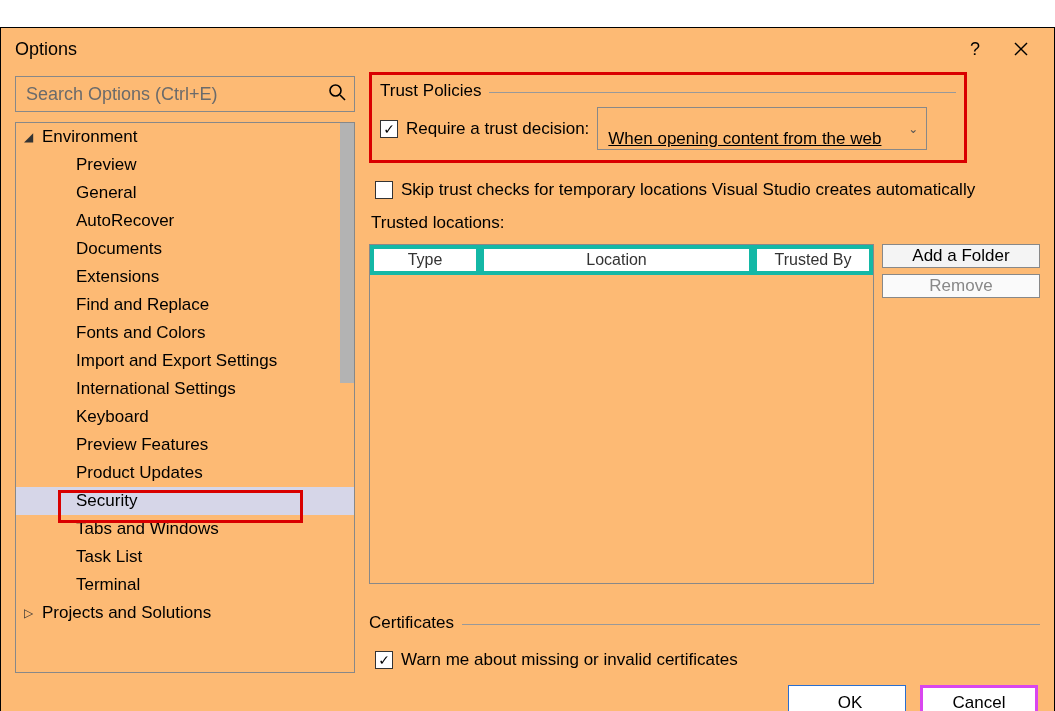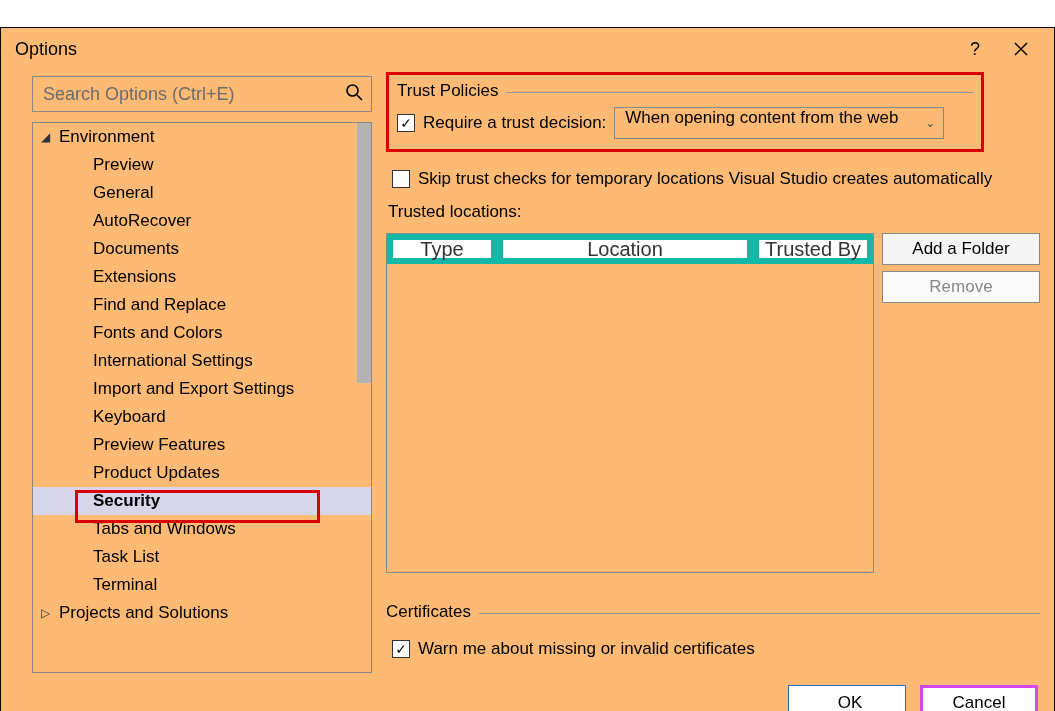--- a/index.html
+++ b/index.html
@@ -11,21 +11,21 @@
   .titlebar {
     height:42px; display:flex; align-items:center; padding:0 10px 0 14px;
     font-size:18px; color:#000;
   }
   .titlebar-spacer { flex:1; }
   .titlebar .tb-btn {
     width:46px; height:42px; display:flex; align-items:center; justify-content:center;
     font-size:18px; color:#000;
   }
   .content {
-    flex:1; display:flex; padding:6px 14px 0 31px; gap:14px; overflow:hidden;
+    flex:1; display:flex; padding:6px 14px 0 14px; gap:14px; overflow:hidden;
   }
   .left-col { width:340px; display:flex; flex-direction:column; }
   .search-wrap {
     border:1px solid #888; height:36px; display:flex; align-items:center;
     margin-bottom:10px;
   }
   .search-wrap input {
     flex:1; border:none; outline:none; font-size:18px; padding:0 10px;
     color:#6b6b6b; background:transparent;
   }
@@ -34,21 +34,21 @@
   .tree {
     flex:1; border:1px solid #888; position:relative; overflow:hidden;
   }
   .tree-scroll { position:absolute; right:0; top:0; width:14px; height:260px; background:#b3b3b3; }
   .tree-row {
     height:28px; display:flex; align-items:center; font-size:17px; color:#000;
     padding-left:8px;
   }
   .tree-row.parent { padding-left:8px; }
   .tree-row.child { padding-left:60px; }
-  .tree-row.selected { background:#d6d6e8;font-weight:bold; }
+  .tree-row.selected { background:#d6d6e8; }
   .tree-row .arrow { width:18px; display:inline-block; font-size:12px; color:#333; }
   .highlight-red { border:3px solid #d90000; }
   .security-box {
     position:absolute; left:42px; top:367px; width:245px; height:33px;
     pointer-events:none; z-index:5;
   }
   .right-col { flex:1; display:flex; flex-direction:column; font-size:17px;gap:7px; }
   .group-start { display:flex; align-items:center; margin-top:2px; }
   .group-label { color:#000; margin-right:8px; white-space:nowrap; }
   .group-line { flex:1; border-top:1px solid #999; height:0; margin-top:2px; }
@@ -56,39 +56,39 @@
     border:3px solid #d90000; padding:4px 8px 10px 8px; margin-top:-4px;
     width:598px;
   }
   .row { display:flex; align-items:center; margin-top:4px; }
   .chk {
     width:18px; height:18px; border:1px solid #333; margin-right:8px;
     display:inline-flex; align-items:center; justify-content:center; font-size:14px;
     line-height:1; color:#000; background:#fff;
   }
   .select {
-    border:1px solid #888; height:32px; display:flex; align-items:flex-start;
-    padding:0 28px 0 10px; position:relative; font-size:17px; min-width:330px;
+    border:1px solid #888; height:43px; display:flex; align-items:flex-end;
+    padding:0 28px 0 10px; position:relative; font-size:17px; min-width:330px;text-decoration:underline;
   }
   .select .chev {
     position:absolute; right:8px; top:50%; transform:translateY(-50%);
     font-size:12px; color:#555;
   }
   .locations-wrap { display:flex; gap:8px; margin-top:4px; }
   .table {
     border:1px solid #888; flex:1; height:340px;
   }
   .table-head { display:flex; height:30px; background:#fff; }
   .th {
-    border:6px solid #14b8a6; display:flex; align-items:center; justify-content:center;
-    font-size:20px; color:#333;
+    border:4px solid #14b8a6; display:flex; align-items:center; justify-content:center;
+    font-size:16px; color:#333;
   }
   .btn-col { width:158px; display:flex; flex-direction:column; gap:6px; }
   .btn {
-    border:1px solid #888; height:32px; display:flex; align-items:center;
+    border:1px solid #888; height:24px; display:flex; align-items:center;
     justify-content:center; font-size:17px; background:#f4f4f4;
   }
   .btn.disabled { color:#888; background:#fafafa; }
   .dialog-buttons {
     display:flex; justify-content:flex-end; gap:14px; padding:12px 16px 16px 0;
   }
   .dlg-btn {
     width:118px; height:36px; border:3px solid #d946ef; display:flex;
     align-items:center; justify-content:center; font-size:17px; background:#fff;
   }
@@ -144,24 +144,24 @@
         <div class="tree-row child">
             <span>Extensions</span>
           </div>
         <div class="tree-row child">
             <span>Find and Replace</span>
           </div>
         <div class="tree-row child">
             <span>Fonts and Colors</span>
           </div>
         <div class="tree-row child">
+            <span>Import and Export Settings</span>
+          </div>
+        <div class="tree-row child">
             <span>International Settings</span>
-          </div>
-        <div class="tree-row child">
-            <span>Import and Export Settings</span>
           </div>
         <div class="tree-row child">
             <span>Keyboard</span>
           </div>
         <div class="tree-row child">
             <span>Preview Features</span>
           </div>
         <div class="tree-row child">
             <span>Product Updates</span>
           </div>

